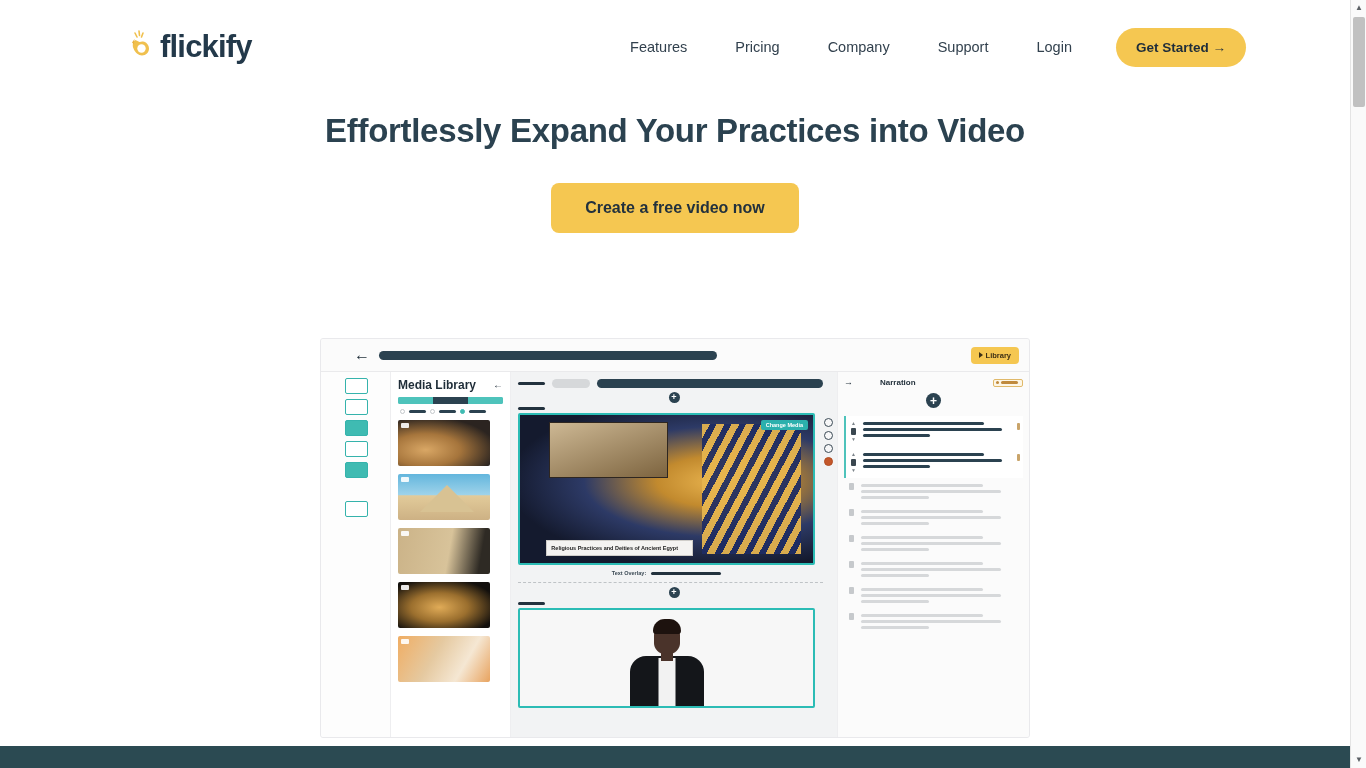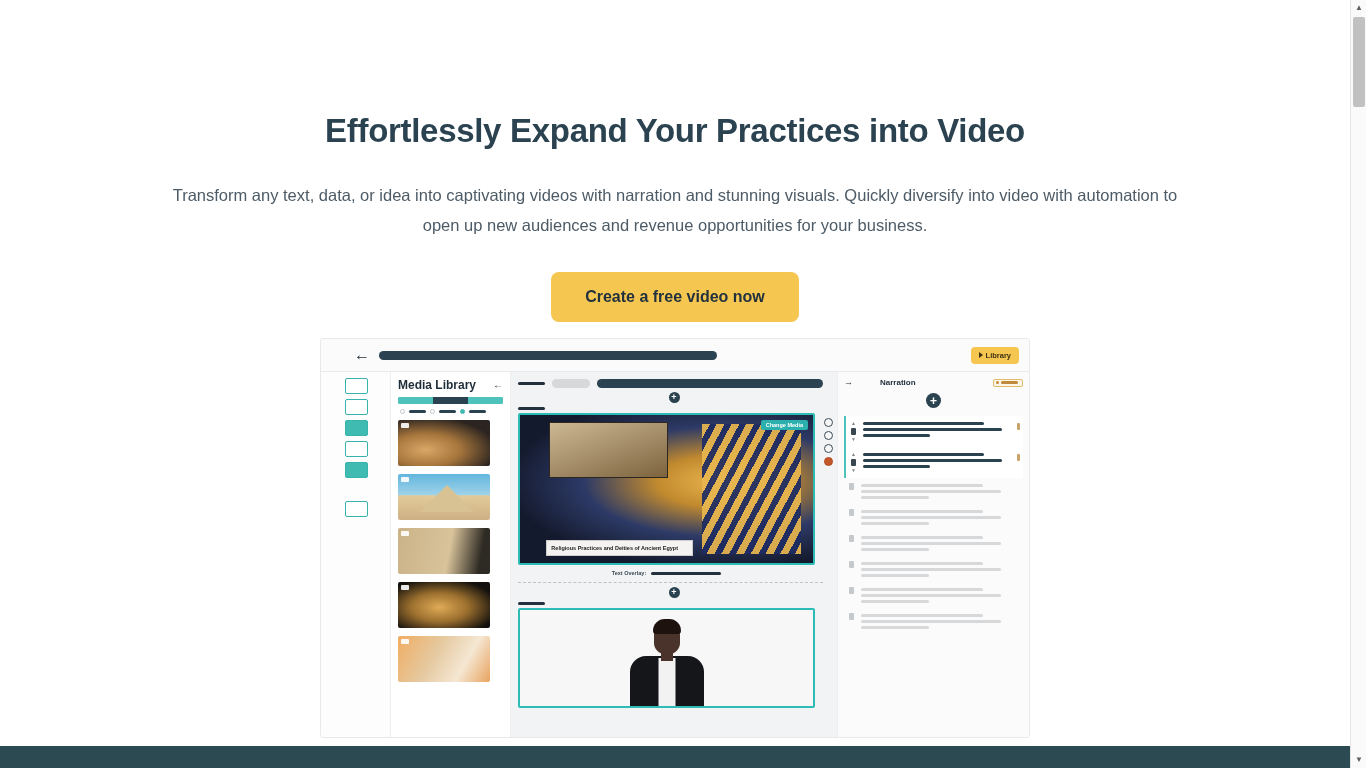--- a/index.html
+++ b/index.html
@@ -343,26 +343,42 @@
     width: 1350px; height: 22px;
     background: #2b4a52;
   }
 </style>
 </head>
 <body>
 
 <div class="page">
 
   <div class="header">
-
+    <div class="logo">
+      <svg class="logo-mark" viewBox="0 0 30 34">
+        <path d="M9 3 L11 7 M13 1 L13.5 5.5 M17 3 L15.5 7" stroke="#f0c04e" stroke-width="1.6" stroke-linecap="round" fill="none"></path>
+        <path d="M9.5 10 C7 11.5 6 15 7.5 18.5 C9 22.5 12.5 25.5 16 25.5 C20 25.5 23 22.5 23 18.5 C23 15 20.5 12 17 11.5 C15 11.2 13 12 12.5 13.5 C12 15 13 16.2 14.5 16 C16 15.8 16.8 14.6 16.5 13.4" fill="#f0c04e"></path>
+        <circle cx="15.5" cy="18.5" r="4.2" fill="#ffffff"></circle>
+        <path d="M8.5 9 L6 12.5 L8 14.5 Z" fill="#e8b23f"></path>
+      </svg>
+      <span class="logo-text">flickify</span>
+    </div>
+
+    <nav class="nav">
+      <span class="nav-item">Features</span>
+      <span class="nav-item">Pricing</span>
+      <span class="nav-item">Company</span>
+      <span class="nav-item">Support</span>
+      <span class="nav-item">Login</span>
+      <button class="cta-pill">Get Started →</button>
+    </nav>
   </div>
 
   <div class="hero">
     <h1 class="hero-title">Effortlessly Expand Your Practices into Video</h1>
-    <p class="hero-sub">Transform any text, data, or idea into captivating videos with narration and stunning visuals.  Quickly diversify into video with automation to open up new audiences and revenue opportunities for your business.</p>
     <button class="hero-btn">Create a free video now</button>
   </div>
 
   <div class="app-shot">
 
     <div class="app-topbar">
       <span class="back-arrow">←</span>
       <span class="top-title-bar"></span>
       <span class="render-btn">
         <span class="tri"></span>

